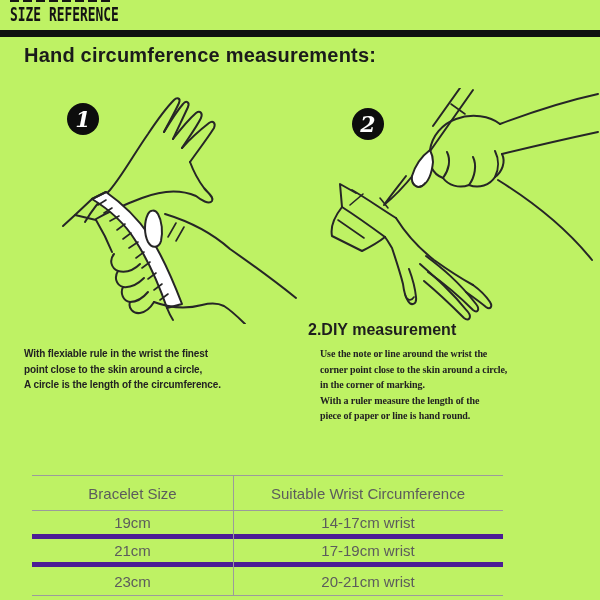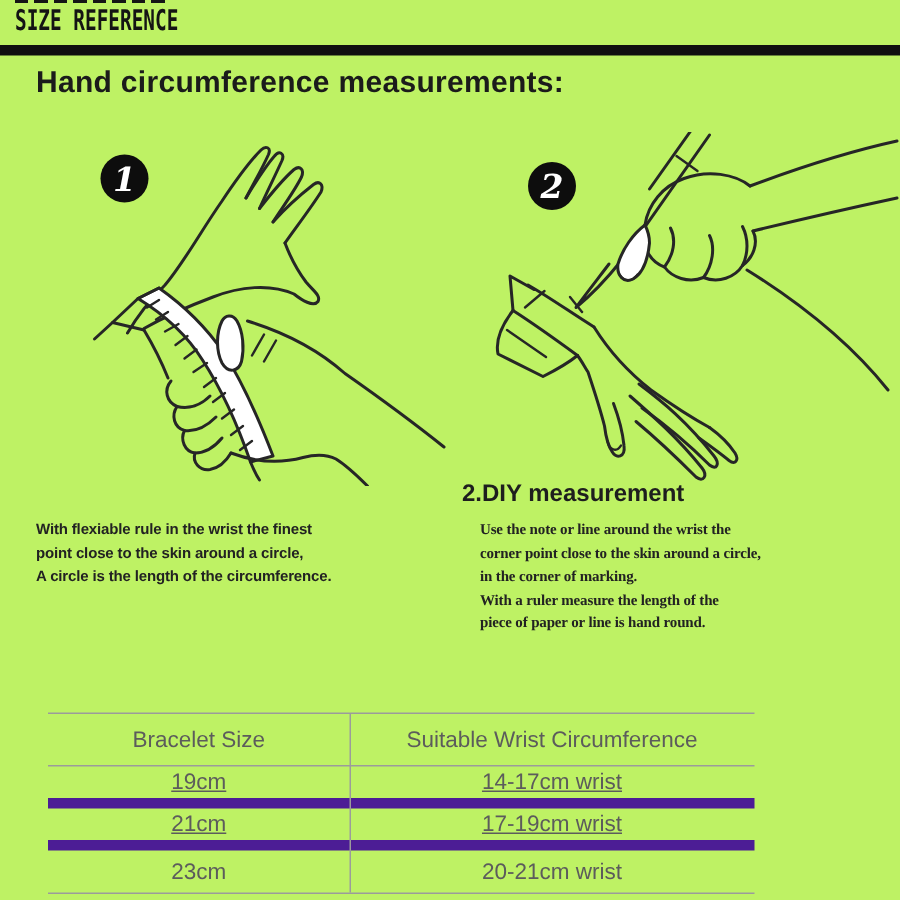--- a/index.html
+++ b/index.html
@@ -33,21 +33,21 @@
   .body div{white-space:nowrap;}
   .size-table{
     position:absolute;left:32px;top:451px;width:471px;height:119px;
     border-top:1px solid #9b9b9b;border-bottom:1px solid #9b9b9b;
     color:#5c5c5c;font-size:15px;margin-top:24px;
   }
   .size-table .vline{position:absolute;left:201px;top:0;bottom:0;width:1px;background:#9b9b9b;}
   .trow{display:flex;box-sizing:border-box;}
   .trow.head{height:35px;border-bottom:1px solid #9b9b9b;}
   .trow.data{height:28px;}
-  .trow.data.mid{border-bottom:7px solid #4c1d95;text-decoration:underline;}
+  .trow.data.mid{border-bottom:5px solid #4c1d95;}
   .tcell{display:flex;align-items:center;justify-content:center;box-sizing:border-box;}
   .c1{width:201px;} .c2{width:270px;}
   svg text.badge-num{
     font-family:"DejaVu Serif","Liberation Serif",serif;
     font-style:italic;font-weight:bold;font-size:22px;fill:#fff;
   }
 </style>
 </head>
 <body>
 

